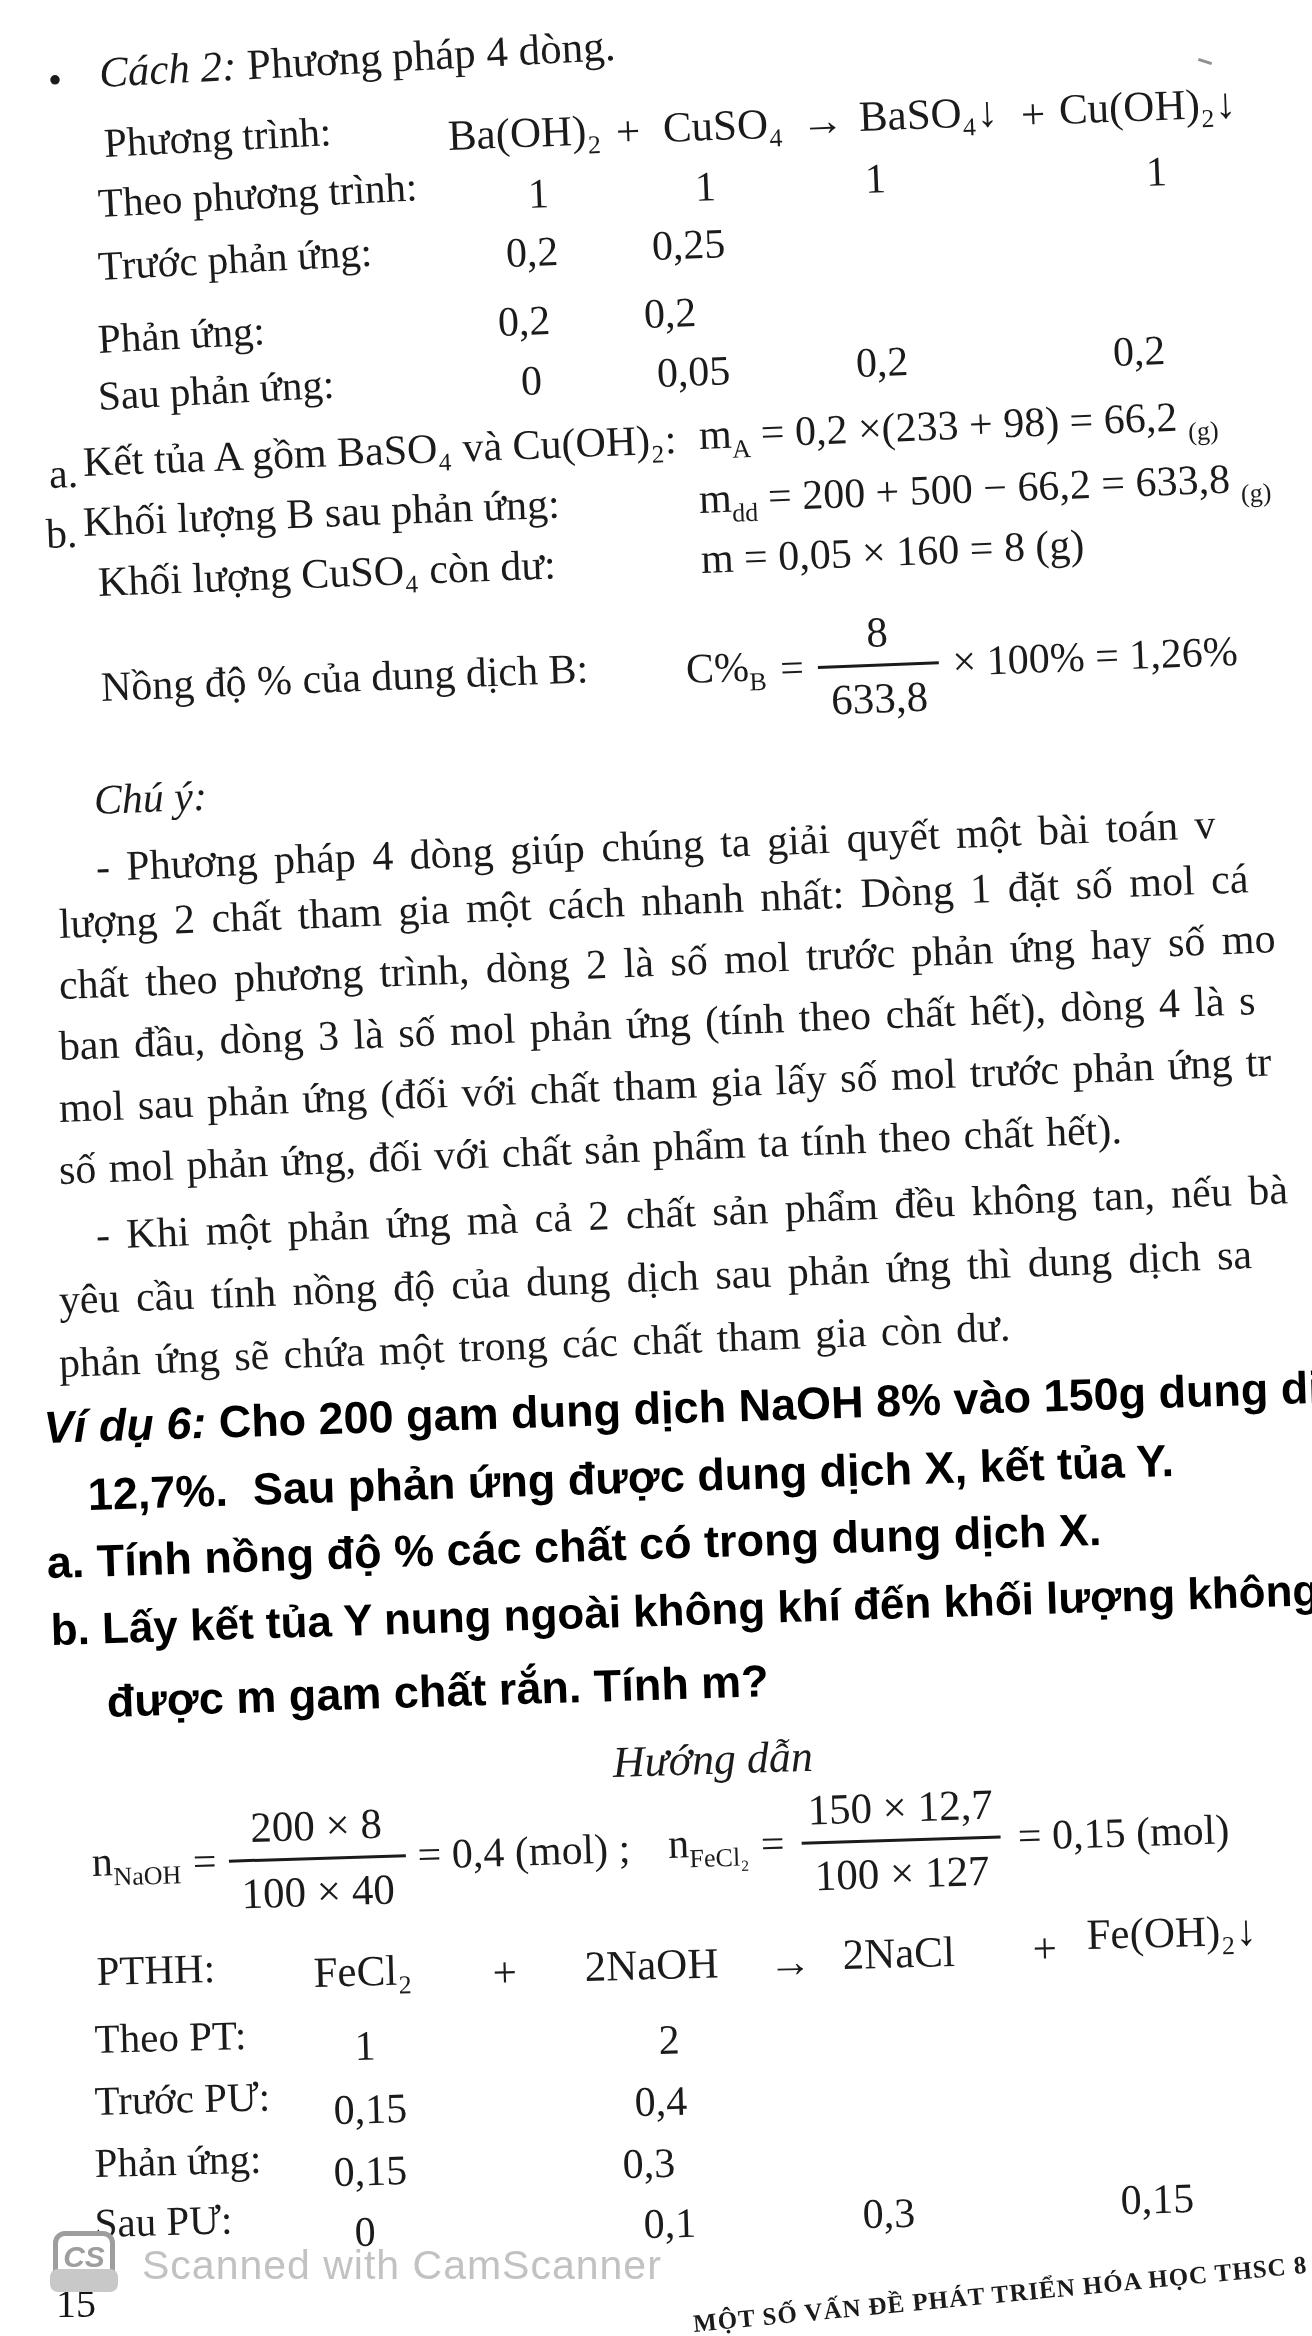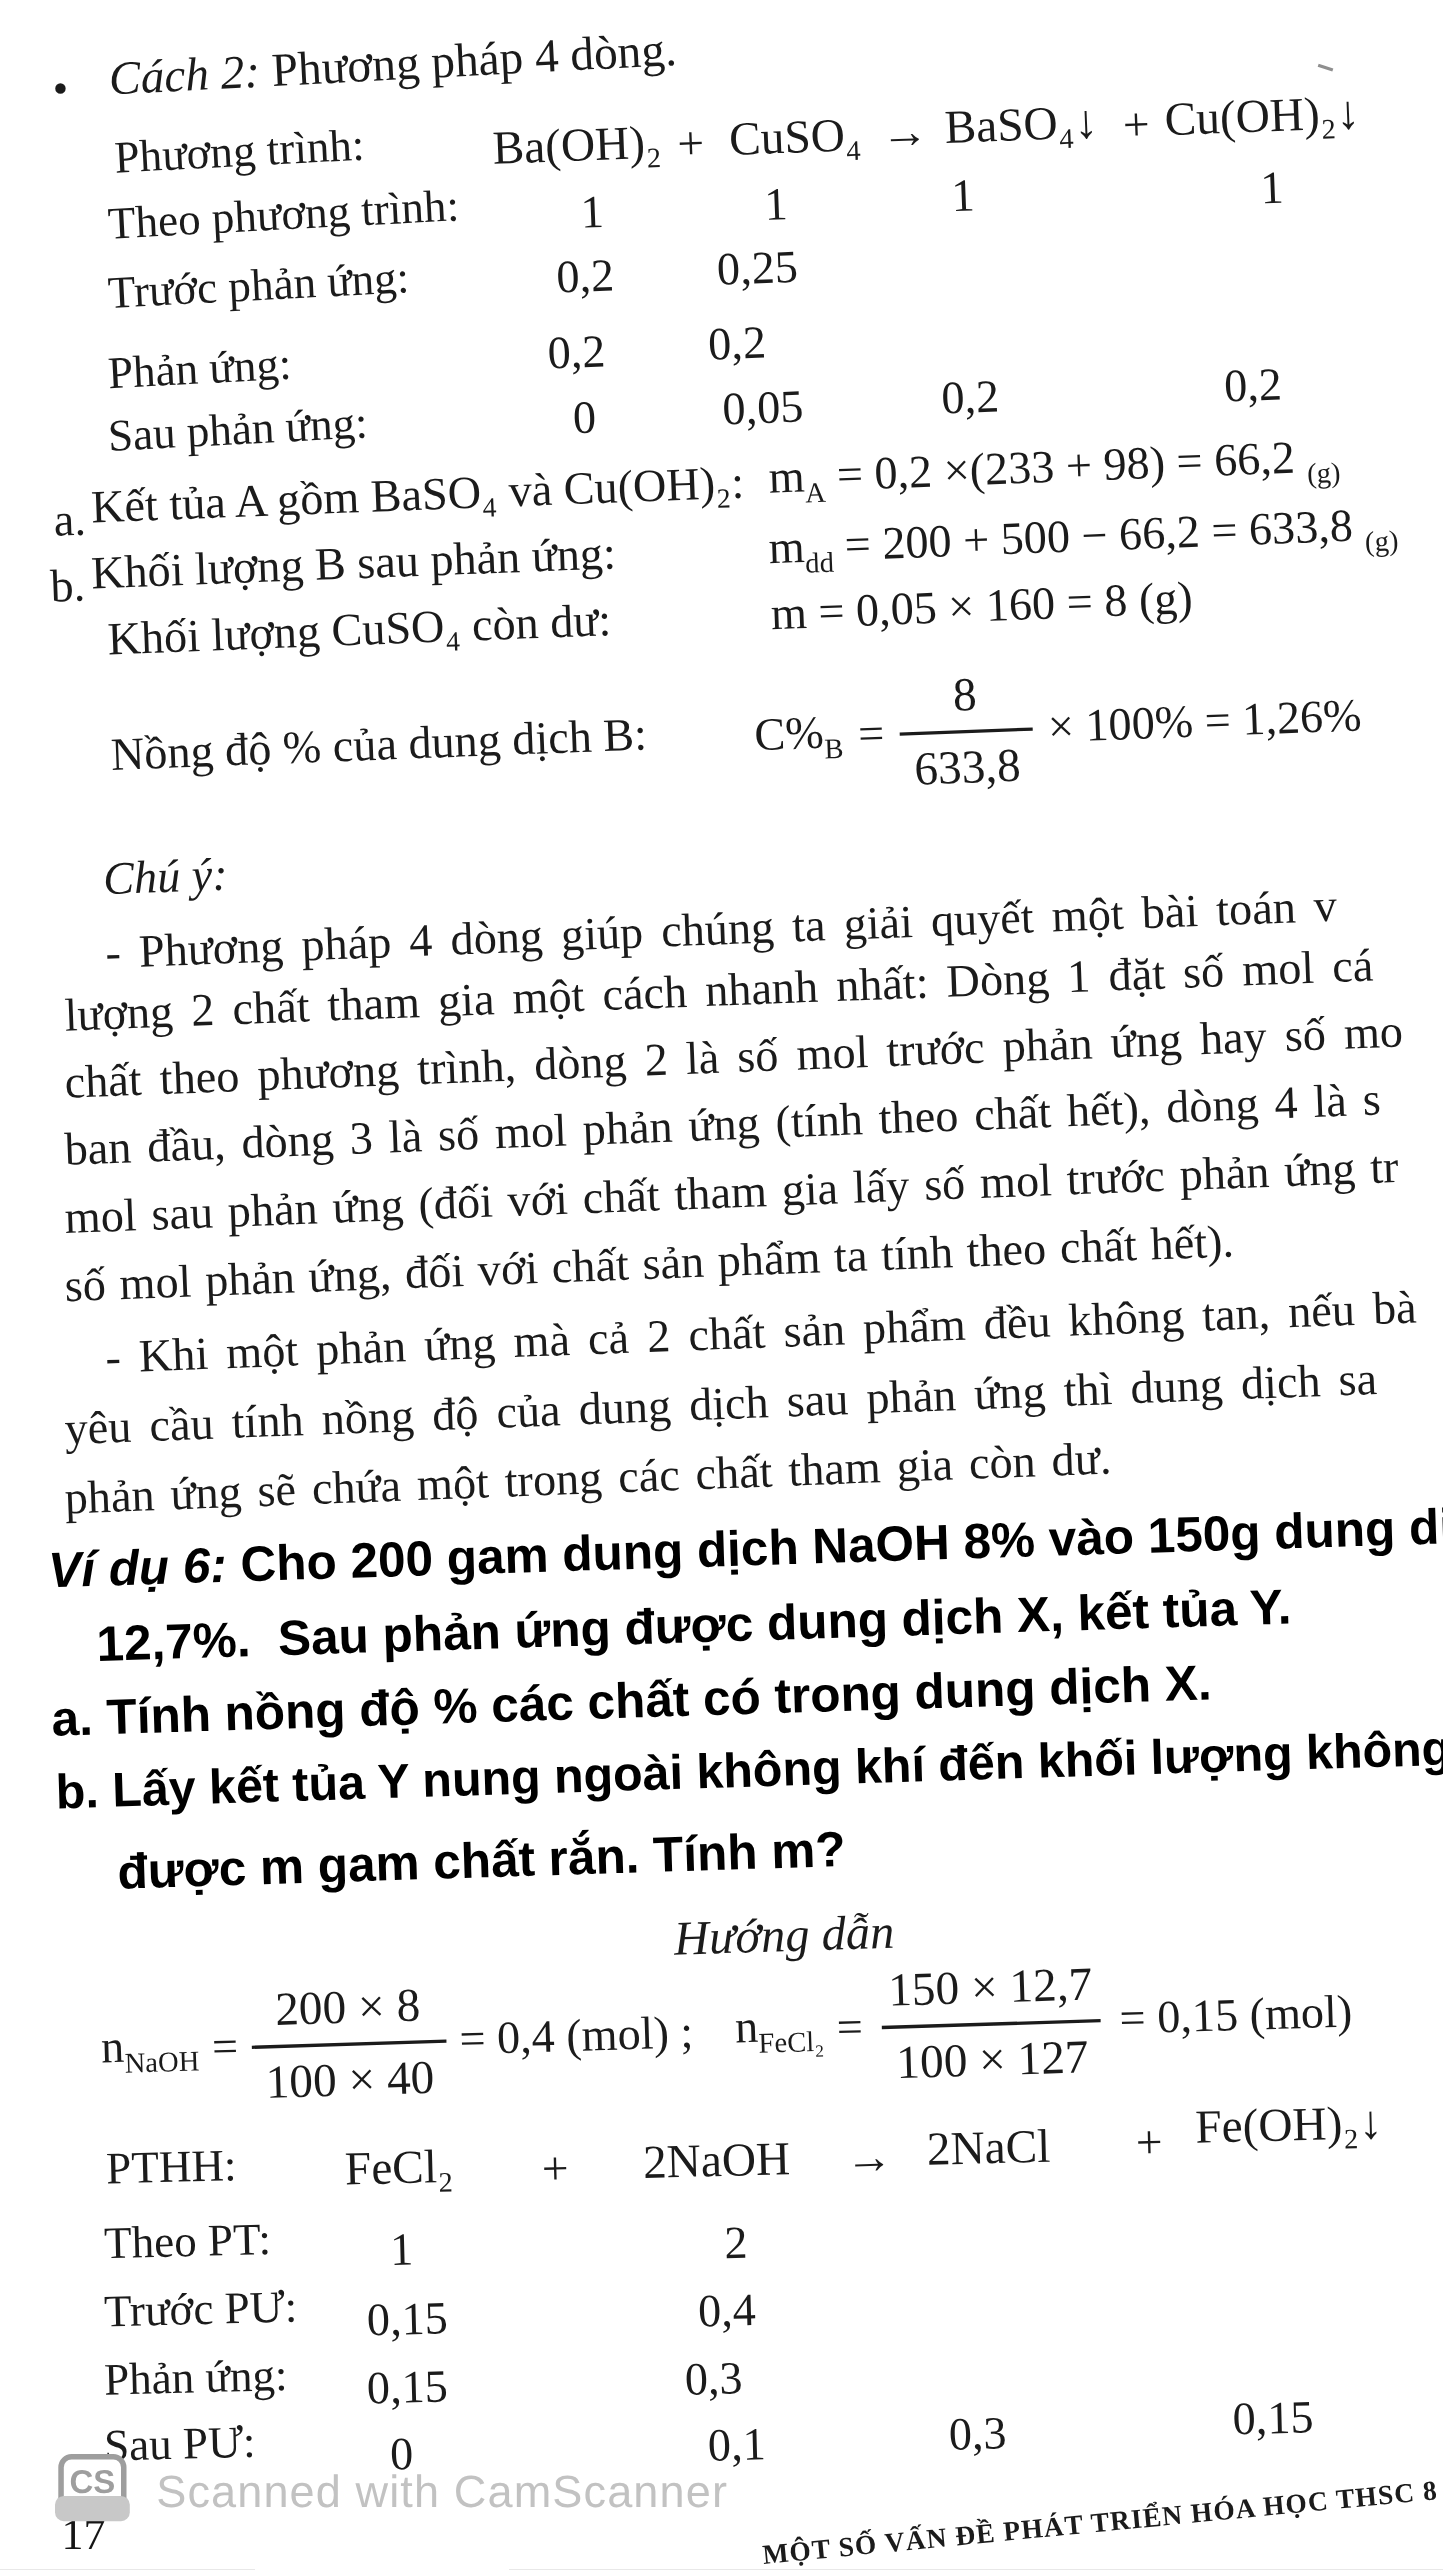--- a/index.html
+++ b/index.html
@@ -21,21 +21,21 @@
   .rB{transform:rotate(-2.2deg);}
   .rC{transform:rotate(-1.8deg);}
   .rD{transform:rotate(-1.5deg);}
   .ws6{word-spacing:6px;} .ws4{word-spacing:4px;} .ws3{word-spacing:3px;} .ws2{word-spacing:2px;}
   .wm-text{position:absolute;font-family:"Liberation Sans","DejaVu Sans",sans-serif;
            font-size:41px;color:#c2c2c2;letter-spacing:1px;}
   .cs-box{position:absolute;left:53px;top:2231px;width:62px;height:52px;background:#fff;
           border:5px solid #9e9e9e;border-radius:12px;box-sizing:border-box;
           display:flex;align-items:center;justify-content:center;
           font-family:"Liberation Sans","DejaVu Sans",sans-serif;font-weight:700;
-          font-size:30px;color:#9e9e9e;z-index:6;}
+          font-size:30px;color:#9e9e9e;z-index:6;font-style:italic;}
   .cs-bar{position:absolute;left:50px;top:2269px;width:68px;height:23px;background:#c8c8c8;
           border-radius:8px;z-index:7;}
   .page-num{position:absolute;left:56px;top:2280px;font-size:40px;color:#151515;z-index:5;}
   .footer-title{position:absolute;left:692px;top:2310px;font-size:25px;font-weight:700;
                 letter-spacing:1px;transform:rotate(-5.5deg);transform-origin:left top;white-space:pre;}
   .mark{position:absolute;background:#8f8f8f;}
 </style>
 </head>
 <body>
 
@@ -153,21 +153,21 @@
   <span class="line lbl rD" style="left:94px;top:2142px">Phản ứng:</span>
   <span class="line val rD" style="left:333px;top:2150px">0,15</span>
   <span class="line val rD" style="left:622px;top:2142px">0,3</span>
 
   <span class="line lbl rD" style="left:94px;top:2202px">Sau PƯ:</span>
   <span class="line val rD" style="left:354px;top:2210px">0</span>
   <span class="line val rD" style="left:643px;top:2202px">0,1</span>
   <span class="line val rD" style="left:862px;top:2192px">0,3</span>
   <span class="line val rD" style="left:1120px;top:2178px">0,15</span>
 
-  <span class="page-num">17</span>
+  <span class="page-num">15</span>
   <div class="cs-box">
       <span>CS</span>
     </div>
   <div class="cs-bar"></div>
   <span class="wm-text" style="left:142px;top:2242px">Scanned with CamScanner</span>
 
   <span class="footer-title">MỘT SỐ VẤN ĐỀ PHÁT TRIỂN HÓA HỌC THSC 8 - 9</span>
 
 </div>
 

